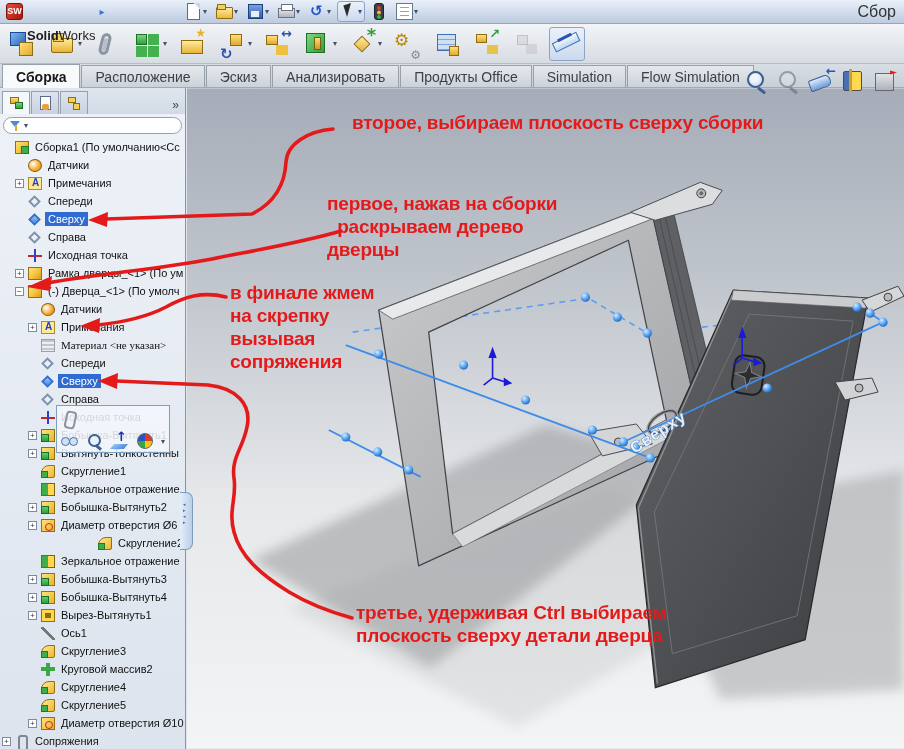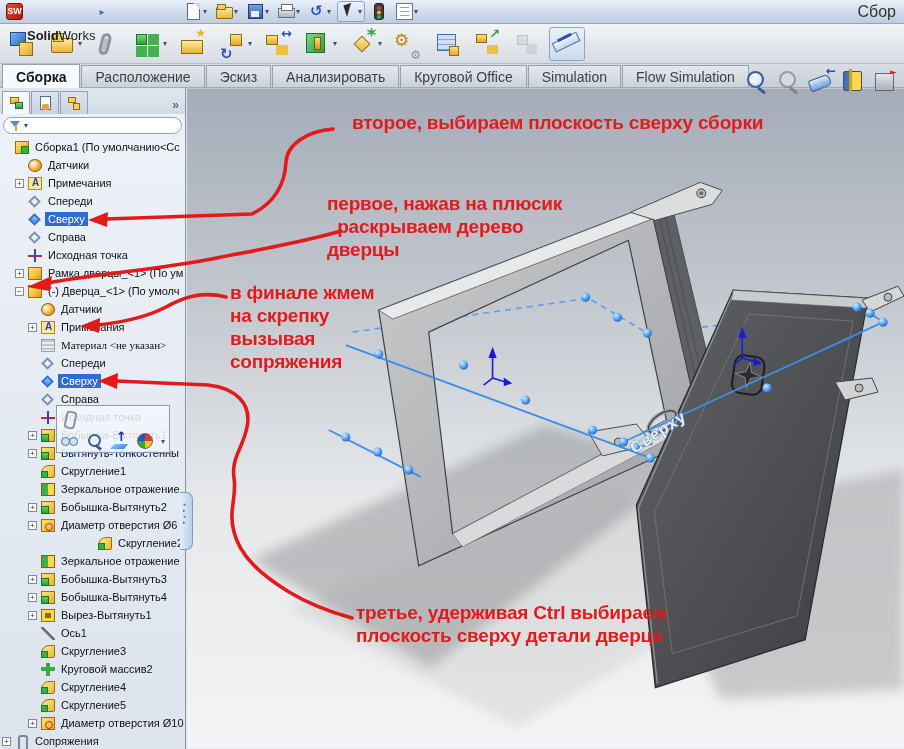--- a/index.html
+++ b/index.html
@@ -280,21 +280,21 @@
     <div class="tbtn pressed">
       <span class="ai ai-measure-ruler"></span>
     </div>
   </div>
 
 <div id="tabsrow">
     <div class="tab active">Сборка</div>
     <div class="tab">Расположение</div>
     <div class="tab">Эскиз</div>
     <div class="tab">Анализировать</div>
-    <div class="tab">Круговой Office</div>
+    <div class="tab">Продукты Office</div>
     <div class="tab">Simulation</div>
     <div class="tab">Flow Simulation</div>
   </div>
 <div id="view-toolbar">
     <span class="vi vi-zoom-to-fit"></span>
     <span class="vi vi-zoom-to-area"></span>
     <span class="vi vi-view-orientation"></span>
     <span class="vi vi-section-view"></span>
     <span class="vi vi-display-settings"></span>
   </div>
@@ -626,21 +626,21 @@
   </g>
   <g fill="#e41a1a">
     <polygon points="88,220 108,212 107,227"></polygon>
     <polygon points="27,287 52,276 50,291"></polygon>
     <polygon points="80,326 100,318 99,333"></polygon>
     <polygon points="98,381 118,373 117,389"></polygon>
   </g>
 </svg>
 
 <div class="anno" style="left: 352px; top: 111px;">второе, выбираем плоскость сверху сборки</div>
-<div class="anno" style="left: 327px; top: 192px;">первое, нажав на плюсик
+<div class="anno" style="left: 327px; top: 192px;">первое, нажав на сборки
   раскрываем дерево
 дверцы</div>
 <div class="anno" style="left: 230px; top: 281px;">в финале жмем
 на скрепку
 вызывая
 сопряжения</div>
 <div class="anno" style="left: 356px; top: 601px;">третье, удерживая Ctrl выбираем
 плоскость сверху детали дверца</div>
 
 </body></html>

